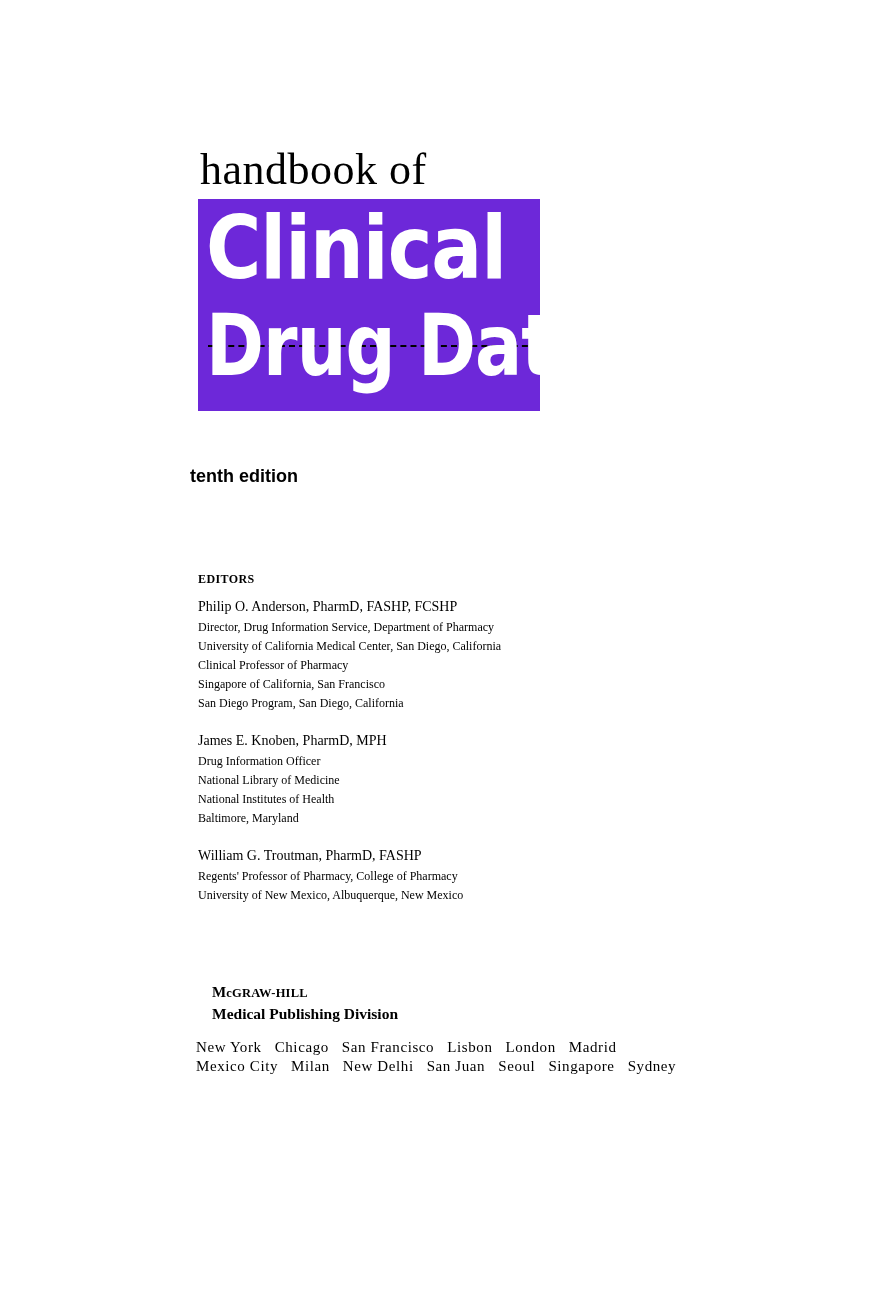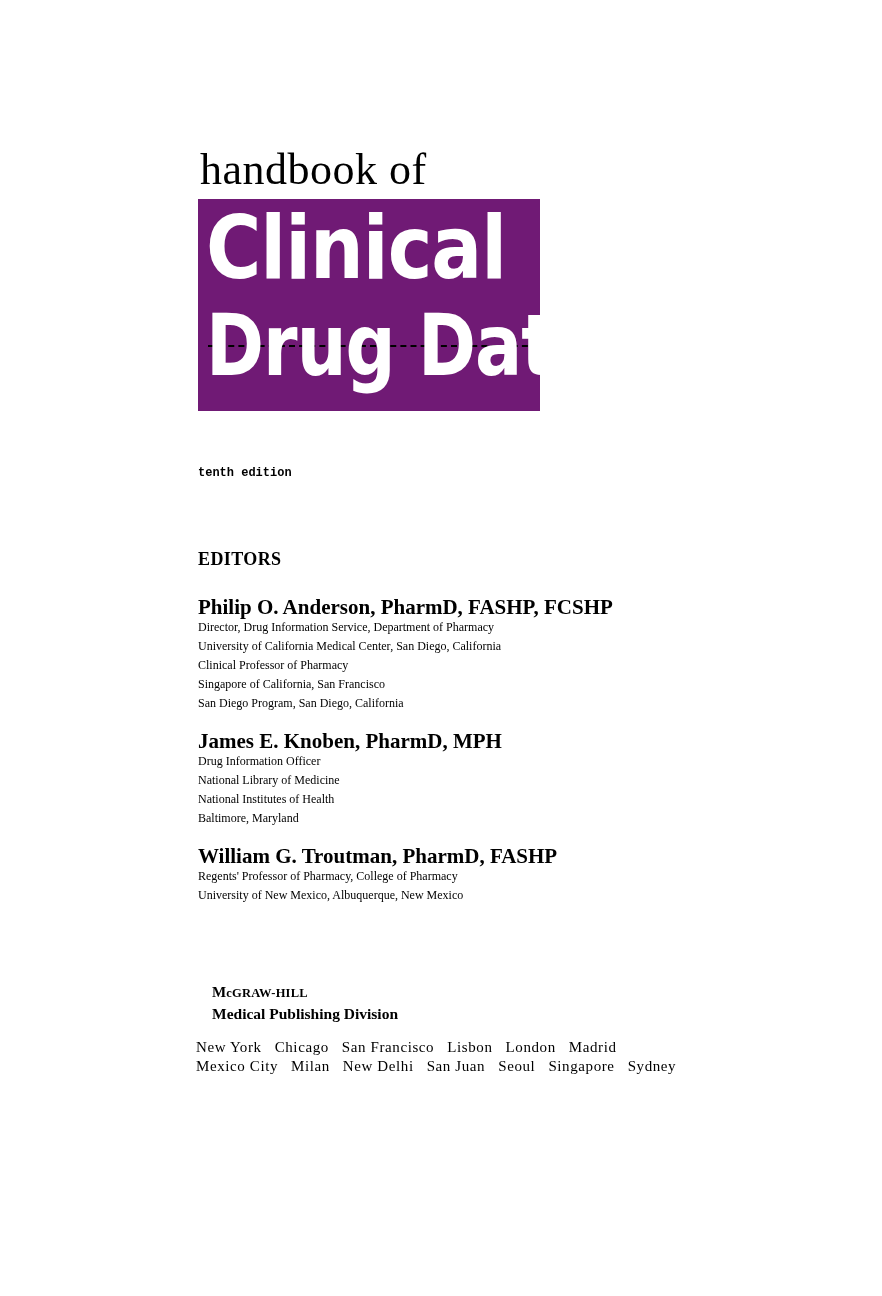--- a/index.html
+++ b/index.html
@@ -38,21 +38,21 @@
     line-height: 50px;
     letter-spacing: 0.5px;
     color: #000;
     margin: 0 0 4px 2px;
   }
 
   .cover-box {
     position: relative;
     width: 342px;
     height: 212px;
-    background: #701a75;
+    background: #6d28d9;
     overflow: hidden;
   }
 
   .cover-word {
     font-family: "DejaVu Sans", sans-serif;
     font-weight: bold;
     color: #ffffff;
     letter-spacing: -1px;
     line-height: 1;
     position: absolute;
@@ -78,53 +78,53 @@
     position: absolute;
     left: 10px;
     top: 146px;
     width: 330px;
     border-top: 2px dashed #000000;
   }
 
   
   .edition {
     position: absolute;
+    left: 190px;
+    top: 466px;
+    font-family: Liberation Sans, sans-serif;
+    font-weight: bold;
+    font-size: 18px;
+  }
+
+  
+  .editors-heading {
+    position: absolute;
     left: 198px;
-    top: 466px;
-    font-family: Liberation Mono, monospace;
+    top: 572px;
+    font-family: "Liberation Serif", serif;
     font-weight: bold;
     font-size: 12px;
-  }
-
-  
-  .editors-heading {
-    position: absolute;
-    left: 198px;
-    top: 549px;
-    font-family: "Liberation Serif", serif;
-    font-weight: bold;
-    font-size: 18px;
     letter-spacing: 0.4px;
   }
 
   .editors-list {
     position: absolute;
     left: 198px;
     top: 597px;
     width: 560px;
   }
 
   .editor-block {
     margin-bottom: 18px;
   }
 
   .editor-name {
     font-family: "Liberation Serif", serif;
-    font-weight: bold;
-    font-size: 21px;
+    font-weight: normal;
+    font-size: 14px;
     line-height: 20px;
     margin-bottom: 1px;
   }
 
   .editor-line {
     font-family: "Liberation Serif", serif;
     font-size: 12px;
     line-height: 19px;
   }
 

